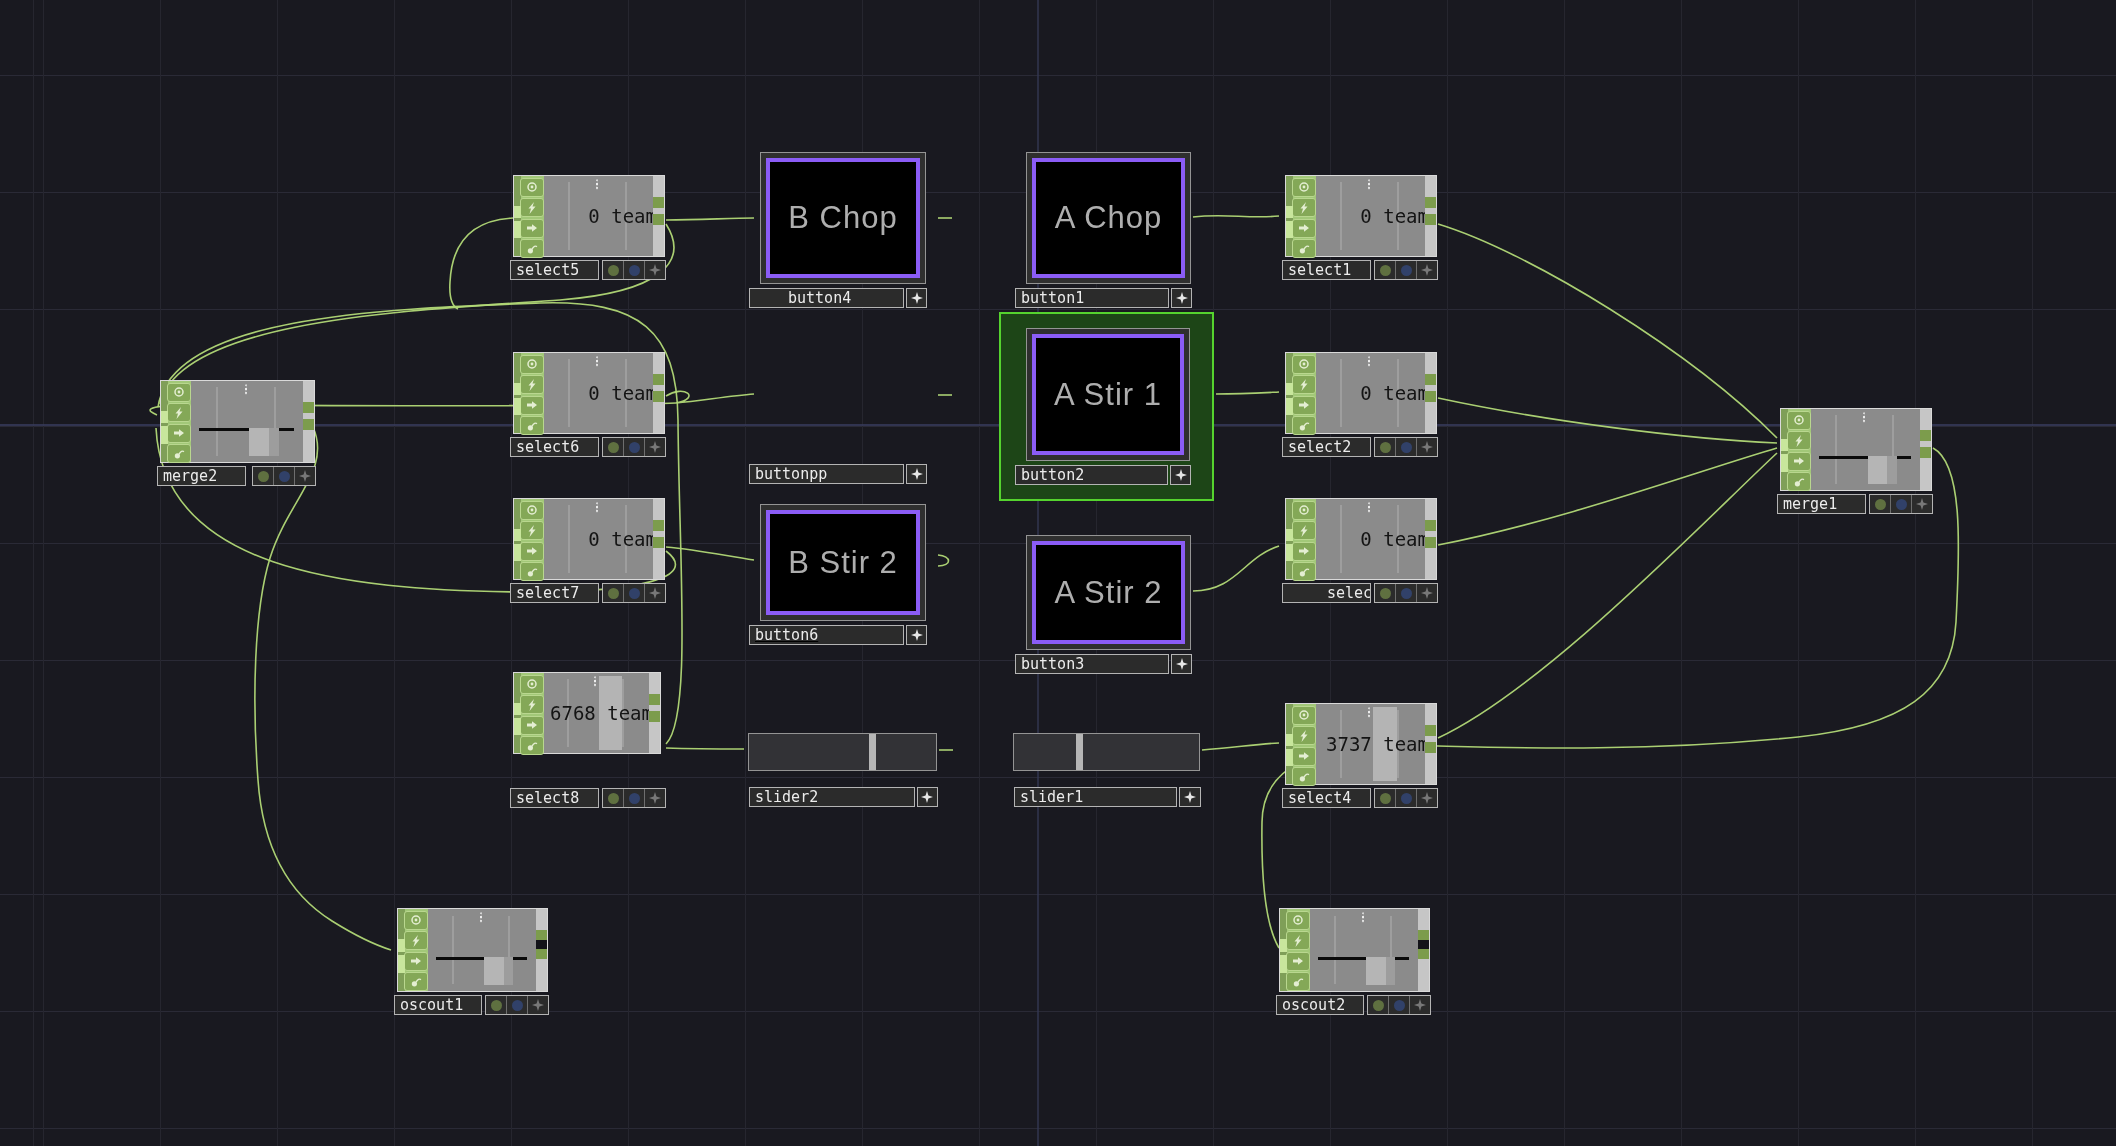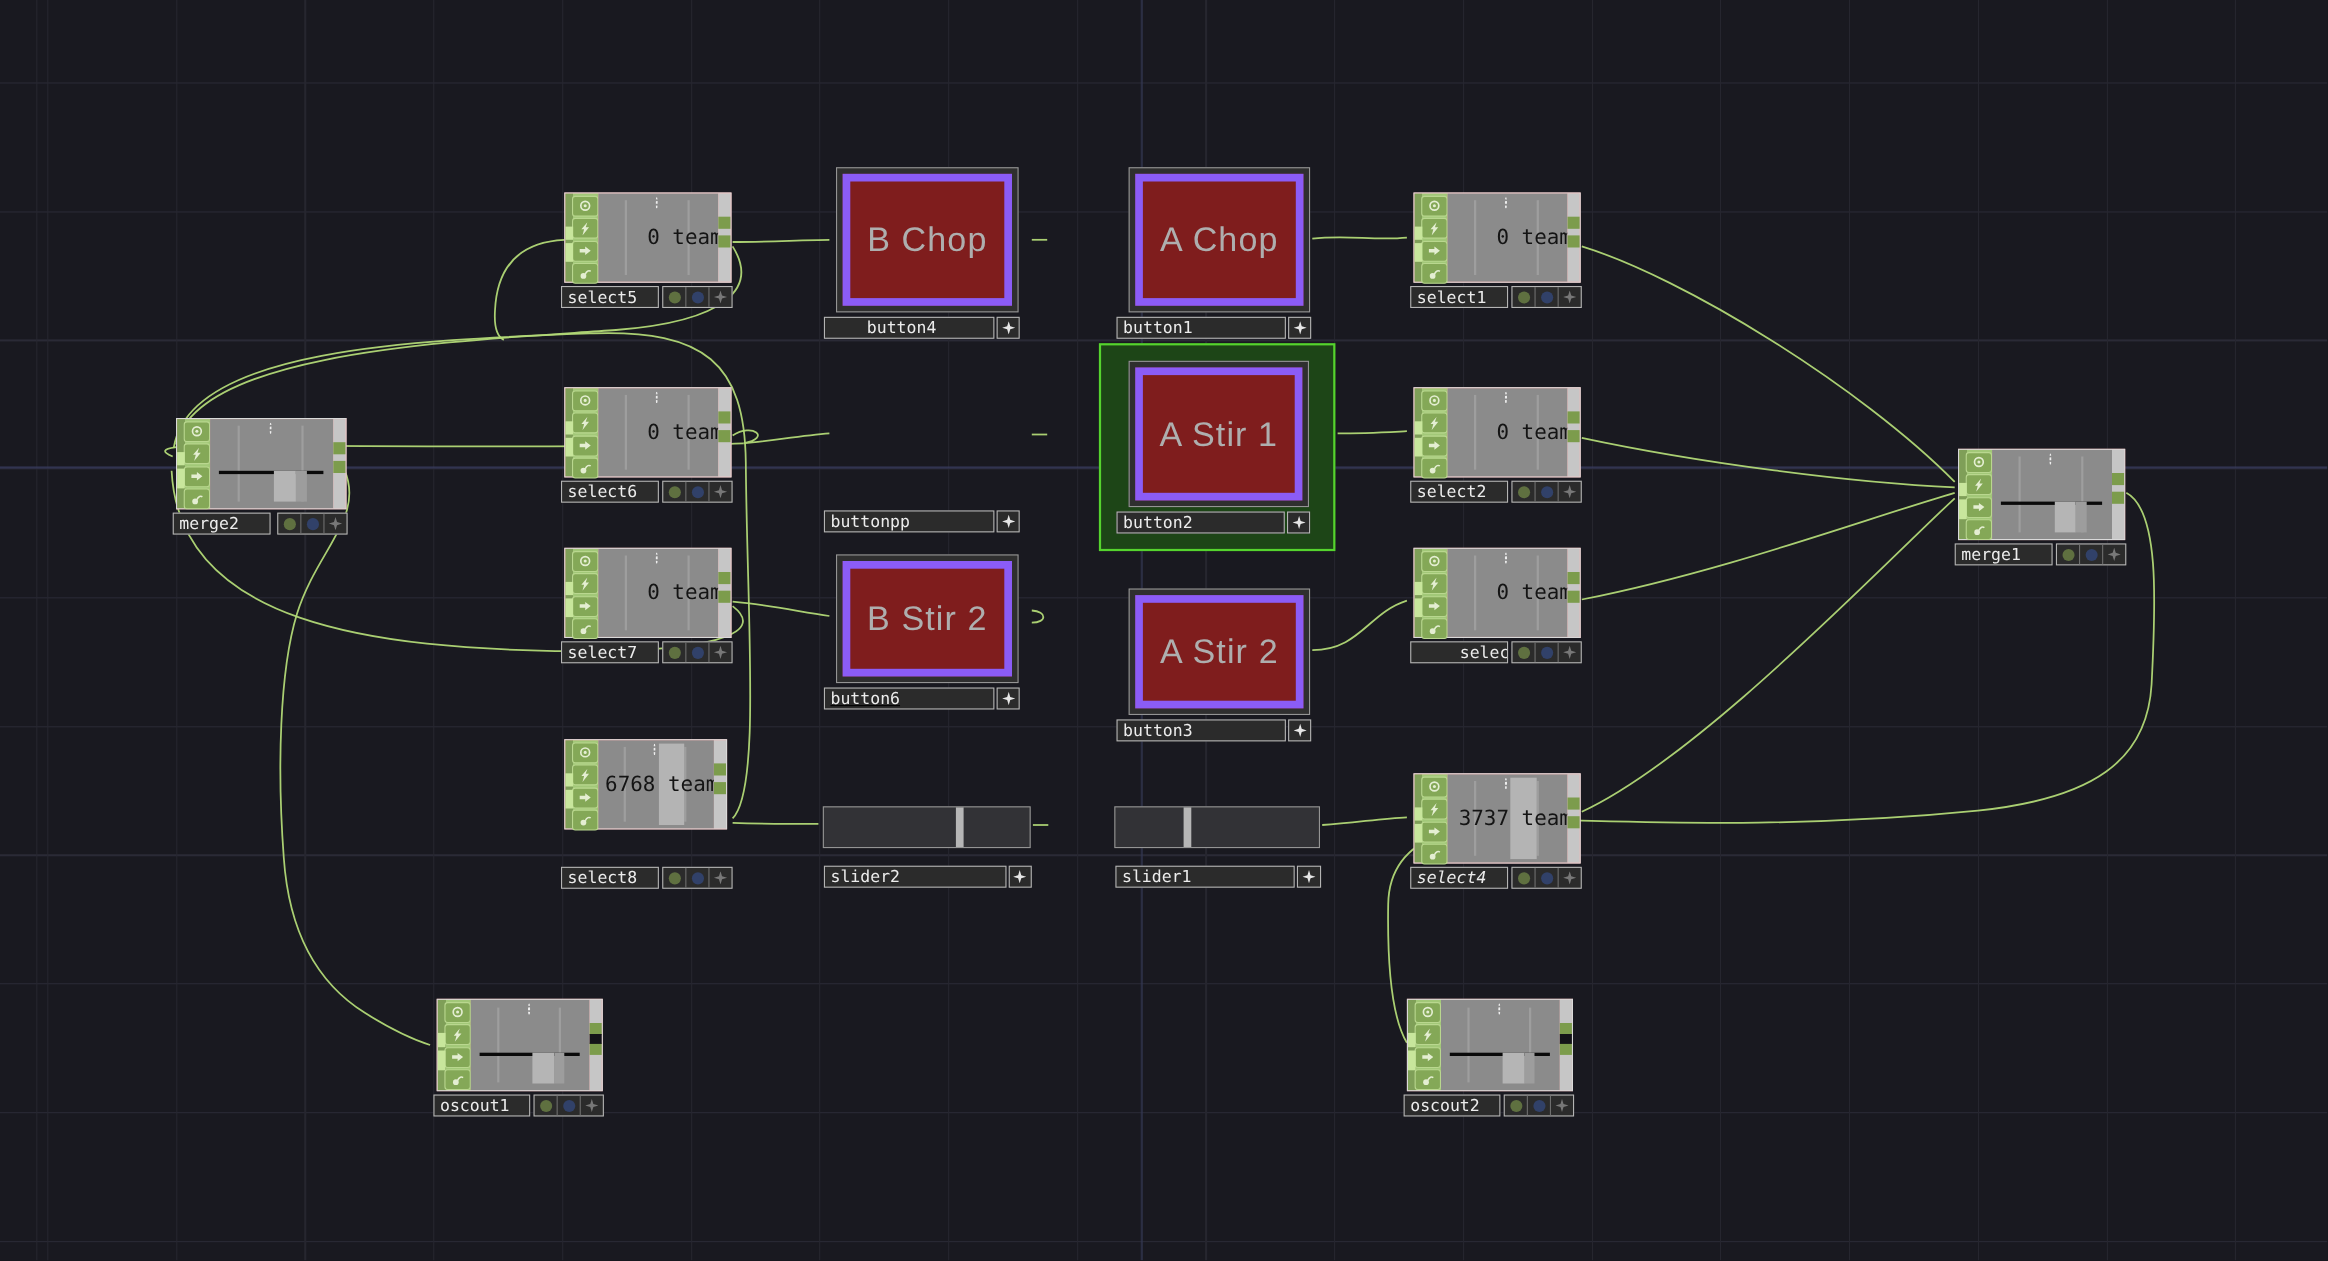--- a/index.html
+++ b/index.html
@@ -44,21 +44,21 @@
       padding:0 5px;box-sizing:border-box;white-space:nowrap;overflow:hidden;}
   .cbox{display:flex;height:20px;background:#2b2b2b;border:1px solid #b4b4b4;box-sizing:border-box;margin-left:auto;}
   .ccell{width:20px;display:flex;align-items:center;justify-content:center;border-left:1px solid #6e6e6e;}
   .ccell:first-child{border-left:none;}
   .dot{width:11px;height:11px;border-radius:50%;}
   .dot.g{background:#5f7040;} .dot.b{background:#314169;}
   .starbox{width:22px;height:20px;background:#2b2b2b;border:1px solid #b4b4b4;box-sizing:border-box;
       display:flex;align-items:center;justify-content:center;}
   
   .btn{position:absolute;background:#2f2f2f;border:1px solid #949494;box-sizing:border-box;}
-  .btn .inner{position:absolute;inset:5px;background:#7f1d1d;border:7px solid #8b5cf6;
+  .btn .inner{position:absolute;inset:5px;background:#000000;border:4px solid #8b5cf6;
       display:flex;align-items:center;justify-content:center;
       font:31px "Liberation Sans",sans-serif;color:#aeaeae;letter-spacing:1px;}
   .sliderc{position:absolute;background:#323236;border:1px solid #949494;box-sizing:border-box;}
   .handle{position:absolute;top:0;bottom:0;width:7px;background:#b6b6b6;}
   .selframe{position:absolute;left:999px;top:312px;width:215px;height:189px;z-index:3;
       background:#1d4517;border:2px solid #55d32e;box-sizing:border-box;}
 </style>
 </head>
 <body>
 
@@ -507,21 +507,21 @@
           <div class="vl" style="left: 74%;"></div>
           <div class="band"></div>
           <div class="val">3737 team</div>
         </div>
         <div class="rs">
           <div class="osq" style="top: 26%;"></div>
           <div class="osq" style="top: 47%;"></div>
         </div>
       </div>
       <div class="lrow" style="left: 1282px; top: 788px; width: 156px;">
-        <div class="nbox" style="width: 89px; font-style: italic;">select4</div>
+        <div class="nbox" style="width: 89px;">select4</div>
         <div class="cbox">
           <div class="ccell">
             <div class="dot g"></div>
           </div>
           <div class="ccell">
             <div class="dot b"></div>
           </div>
           <div class="ccell" style="color: rgb(120, 120, 120);">
             <svg width="12" height="12" viewBox="0 0 12 12">
               <path d="M6 0 L7.4 4.6 L12 6 L7.4 7.4 L6 12 L4.6 7.4 L0 6 L4.6 4.6 Z" fill="currentColor"></path>

